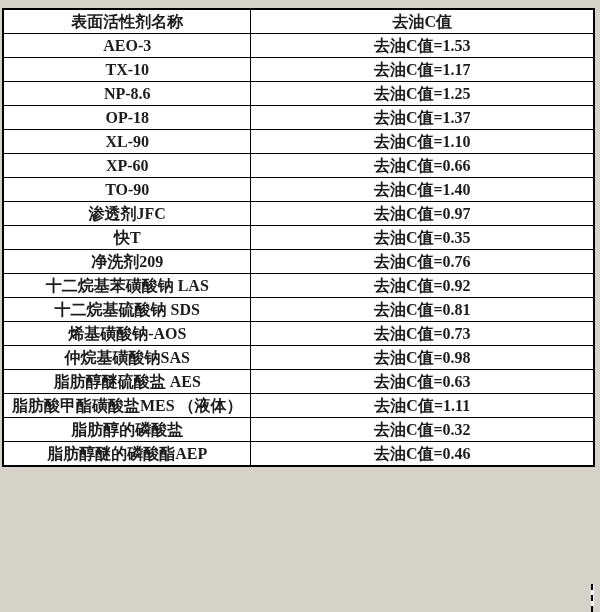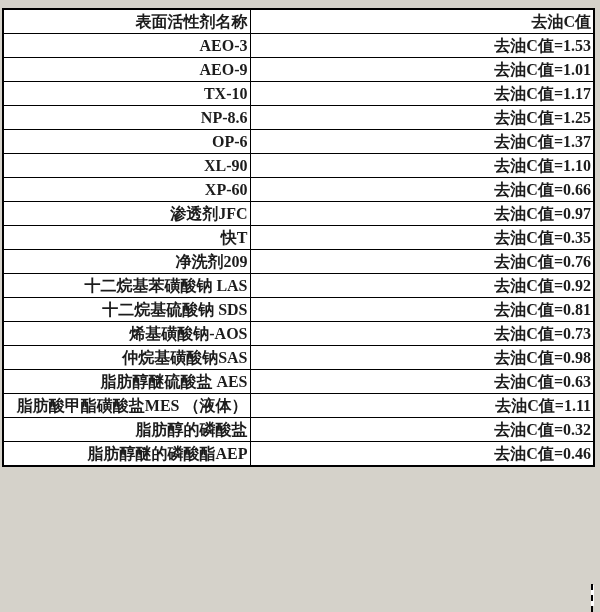--- a/index.html
+++ b/index.html
@@ -25,21 +25,21 @@
     border: 2px solid #000000;
   }
   .doc-table th,
   .doc-table td {
     border: 1px solid #000000;
     height: 23px;
     padding: 0 2px 0 3px;
     font-size: 16px;
     font-weight: bold;
     color: #1c1c1c;
-    text-align: right;
+    text-align: center;
     vertical-align: middle;
     white-space: nowrap;
     overflow: hidden;
     line-height: 23px;
   }
   .doc-table col.name-col  { width: 247px; }
   .doc-table col.value-col { width: 344px; }
   
   .dash-cover {
     position: absolute;
@@ -71,42 +71,42 @@
       <th>表面活性剂名称</th>
       <th>去油C值</th>
     </tr>
   </thead>
   <tbody>
       <tr>
         <td>AEO-3</td>
         <td>去油C值=1.53</td>
       </tr>
       <tr>
-        <td>AEO-9</td>
-        <td>去油C值=1.01</td>
-      </tr>
-      <tr>
         <td>TX-10</td>
         <td>去油C值=1.17</td>
       </tr>
       <tr>
         <td>NP-8.6</td>
         <td>去油C值=1.25</td>
       </tr>
       <tr>
-        <td>OP-6</td>
+        <td>OP-18</td>
         <td>去油C值=1.37</td>
       </tr>
       <tr>
         <td>XL-90</td>
         <td>去油C值=1.10</td>
       </tr>
       <tr>
         <td>XP-60</td>
         <td>去油C值=0.66</td>
+      </tr>
+      <tr>
+        <td>TO-90</td>
+        <td>去油C值=1.40</td>
       </tr>
       <tr>
         <td>渗透剂JFC</td>
         <td>去油C值=0.97</td>
       </tr>
       <tr>
         <td>快T</td>
         <td>去油C值=0.35</td>
       </tr>
       <tr>

